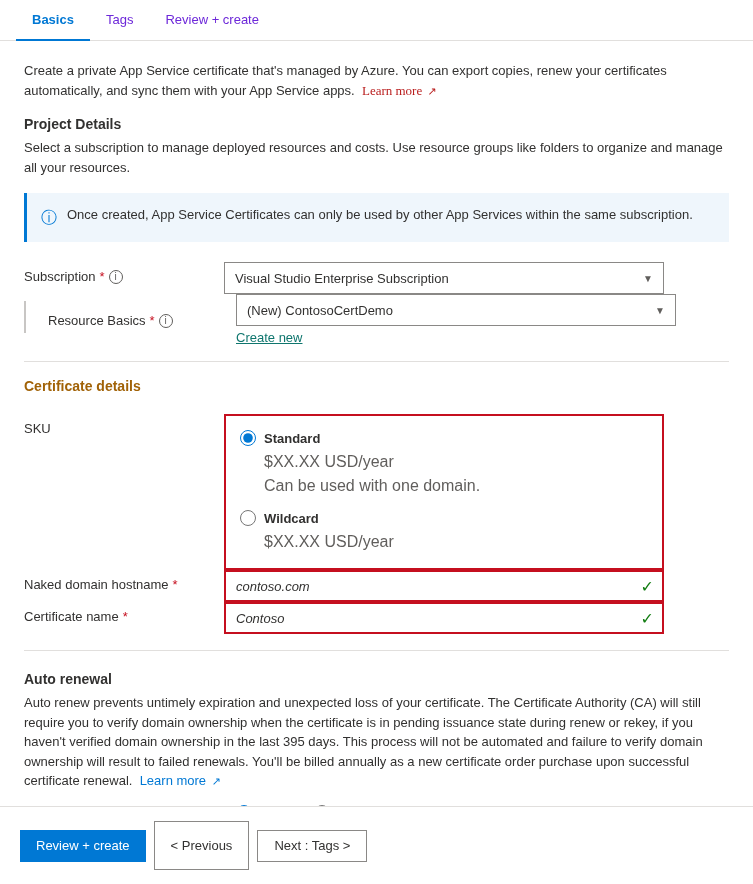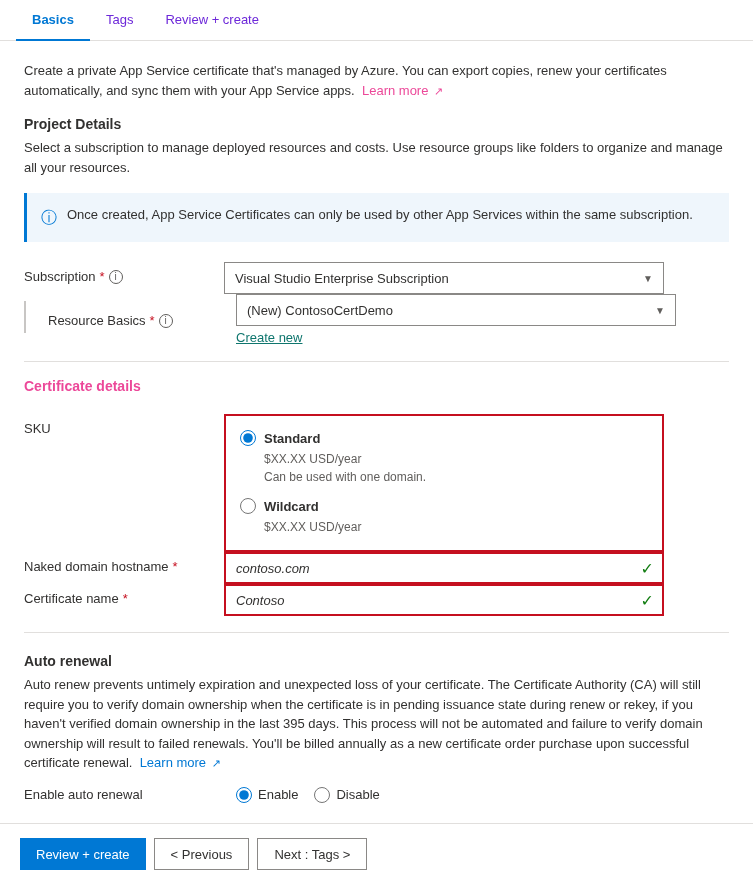--- a/index.html
+++ b/index.html
@@ -38,22 +38,23 @@
       padding: 20px 24px;
     }
 
     .intro-text {
       font-size: 13px;
       color: #323130;
       margin-bottom: 16px;
       line-height: 1.5;
     }
     .intro-text a {
-      color: #ec4899;
+      color: #b91c1c;
       text-decoration: none;
+      font-family: Liberation Serif, serif;
     }
 
     .section-title {
       font-size: 14px;
       font-weight: 600;
       margin-bottom: 6px;
       color: #323130;
     }
 
     .section-desc {
@@ -168,21 +169,21 @@
       height: 32px;
       margin-right: 4px;
       align-self: flex-start;
       margin-top: 0;
     }
 
     
     .cert-section-title {
       font-size: 14px;
       font-weight: 600;
-      color: #ec4899;
+      color: #a16207;
       margin-bottom: 14px;
       padding-bottom: 6px;
     }
 
     
     .sku-box {
       border: 2px solid #c50f1f;
       padding: 14px;
       max-width: 440px;
       width: 100%;
@@ -201,21 +202,21 @@
       accent-color: #0078d4;
       width: 16px;
       height: 16px;
     }
     .radio-name {
       font-weight: 600;
       font-size: 13px;
     }
     .radio-desc {
       margin-left: 24px;
-      font-size: 12px;
+      font-size: 16px;
       color: #605e5c;
       line-height: 1.5;
     }
 
     
     .text-input-validated {
       position: relative;
       max-width: 440px;
       width: 100%;
     }
@@ -306,21 +307,21 @@
       font-family: inherit;
     }
 
     .btn-secondary {
       background: #fff;
       color: #323130;
       border: 1px solid #8a8886;
       padding: 6px 16px;
       font-size: 13px;
       cursor: pointer;
-      height: 32px;
+      height: 49px;
       font-family: inherit;
     }
 
     .btn-next {
       background: #fff;
       color: #323130;
       border: 1px solid #8a8886;
       padding: 6px 16px;
       font-size: 13px;
       cursor: pointer;

